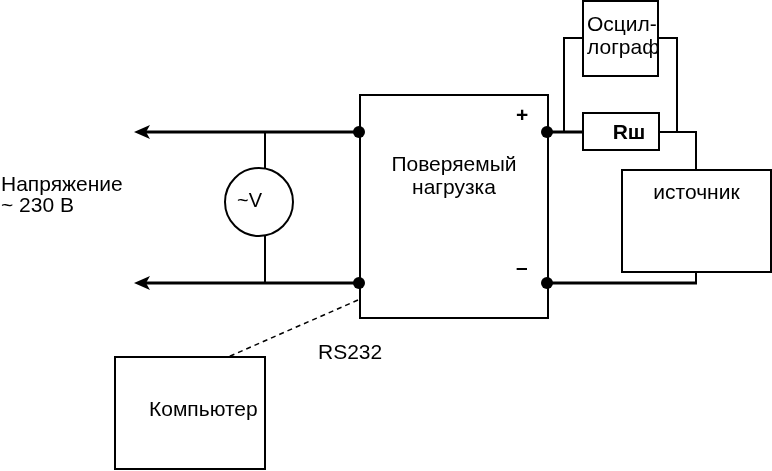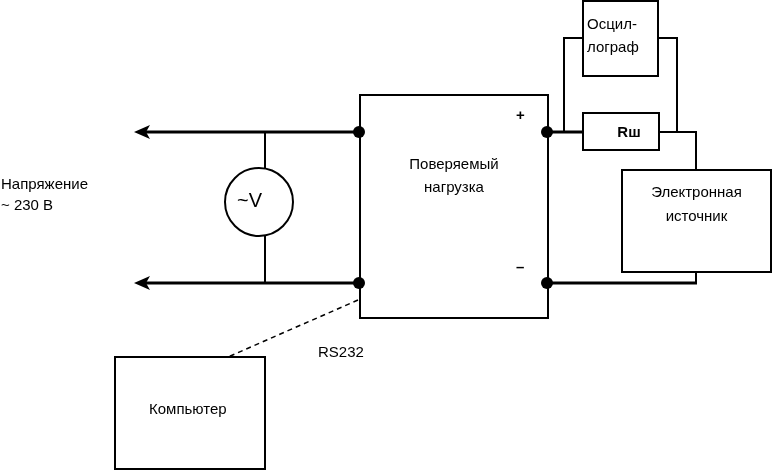--- a/index.html
+++ b/index.html
@@ -1,18 +1,18 @@
 <!DOCTYPE html>
 <html><head>
 <meta charset="utf-8">
 <style>
   html, body { margin: 0; padding: 0; background: #ffffff; }
   body { width: 772px; height: 471px; position: relative; overflow: hidden; font-family: "Liberation Sans", sans-serif; }
   svg { position: absolute; left: 0; top: 0; }
-  .lbl { position: absolute; font-family: "Liberation Sans", sans-serif; color: #000; font-size: 15px; line-height: 21px; white-space: nowrap; }
+  .lbl { position: absolute; font-family: "Liberation Sans", sans-serif; color: #000; font-size: 21px; line-height: 21px; white-space: nowrap; }
   .center { text-align: center; }
 </style>
 </head>
 <body>
 
 <svg width="772" height="471" viewBox="0 0 772 471">
 
   <line x1="142" y1="132" x2="360" y2="132" stroke="#000" stroke-width="3"></line>
   <polygon points="134,132 150,125 146,132 150,139" fill="#000"></polygon>
   <line x1="142" y1="283" x2="360" y2="283" stroke="#000" stroke-width="3"></line>
@@ -61,19 +61,18 @@
 <div class="lbl" style="left:516px; top:256px; font-weight:bold;">–</div>
 
 <div class="lbl" style="left:587px; top:12px; line-height:23px;">
   <div>Осцил-</div>
   <div>лограф</div>
 </div>
 
 <div class="lbl center" style="left:583px; top:121px; width:76px; font-weight:bold;margin-left:8px;">Rш</div>
 
 <div class="lbl center" style="left:622px; top:180px; width:149px; line-height:24px;">
-  <div>Электронная</div>
   <div>источник</div>
 </div>
 
 <div class="lbl" style="left:318px; top:341px;">RS232</div>
 
 <div class="lbl" style="left:149px; top:398px;">Компьютер</div>
 
 </body></html>

